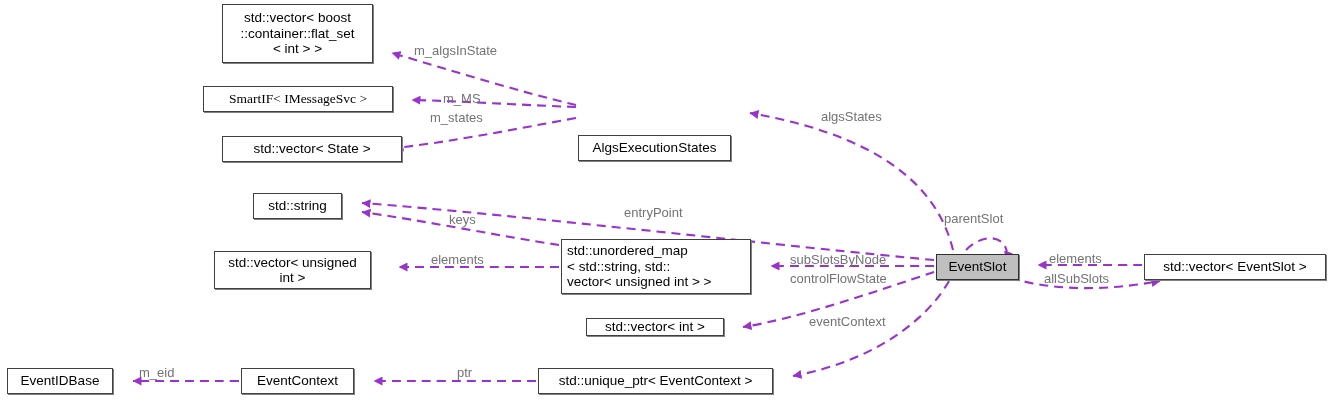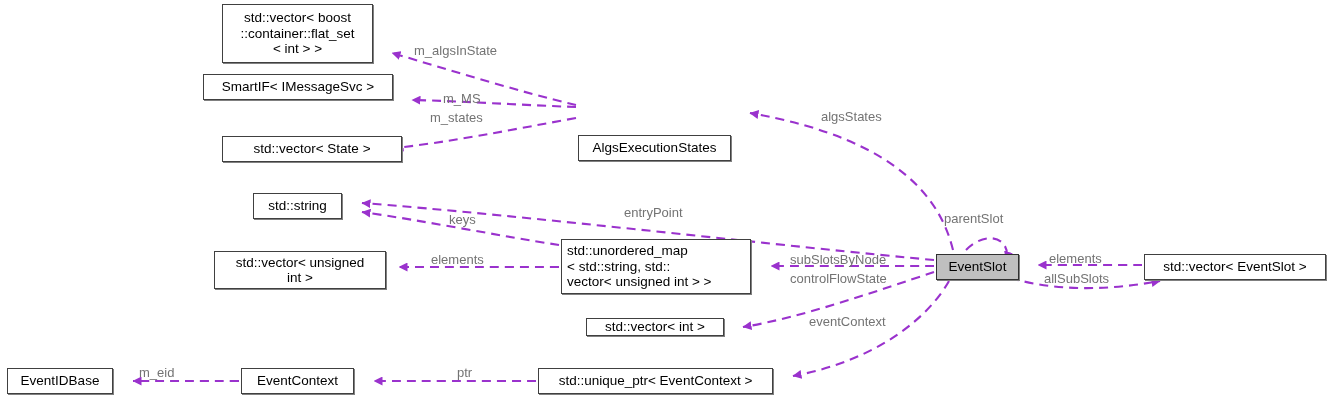--- a/index.html
+++ b/index.html
@@ -106,29 +106,29 @@
       <path d="M 536,381 C 480,381 420,381 374,381" marker-end="url(#arrowAuto)"></path>
 
       <path d="M 239,381 C 200,381 170,381 133,381" marker-end="url(#arrowAuto)"></path>
     </g>
   </svg>
 
   <div class="node" style="left:222px;top:4px;width:151px;height:59px;">std::vector&lt; boost
 ::container::flat_set
 &lt; int &gt; &gt;</div>
 
-  <div class="node" style="left:203px;top:74px;width:190px;height:26px;">SmartIF&lt; IMessageSvc &gt;</div>
+  <div class="node" style="left:203px;top:86px;width:190px;height:26px;font-family:Liberation Serif, serif;">SmartIF&lt; IMessageSvc &gt;</div>
 
   <div class="node" style="left:222px;top:136px;width:180px;height:26px;">std::vector&lt; State &gt;</div>
 
   <div class="node" style="left:578px;top:99px;width:153px;height:26px;margin-top:36px;">AlgsExecutionStates</div>
 
   <div class="node" style="left:253px;top:193px;width:89px;height:26px;">std::string</div>
 
-  <div class="node" style="left:214px;top:251px;width:172px;height:38px;">std::vector&lt; unsigned
+  <div class="node" style="left:214px;top:251px;width:157px;height:38px;">std::vector&lt; unsigned
 int &gt;</div>
 
   <div class="node leftalign" style="left:561px;top:239px;width:190px;height:55px;">std::unordered_map
 &lt; std::string, std::
 vector&lt; unsigned int &gt; &gt;</div>
 
   <div class="node" style="left:586px;top:318px;width:138px;height:18px;">std::vector&lt; int &gt;</div>
 
   <div class="node highlight" style="left:936px;top:254px;width:83px;height:26px;">EventSlot</div>
 

